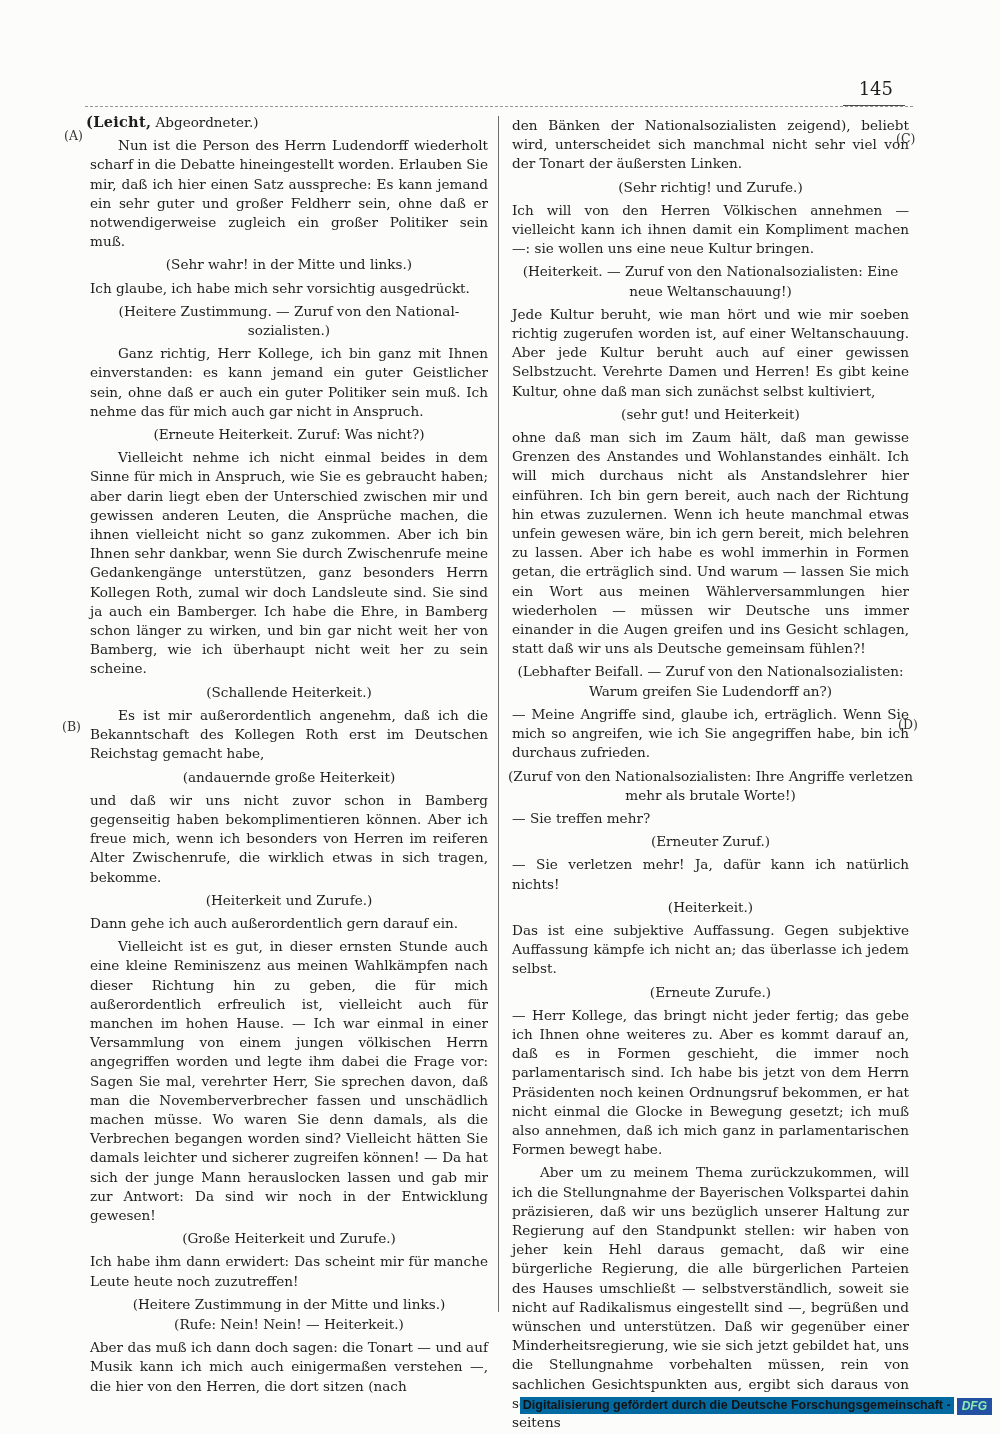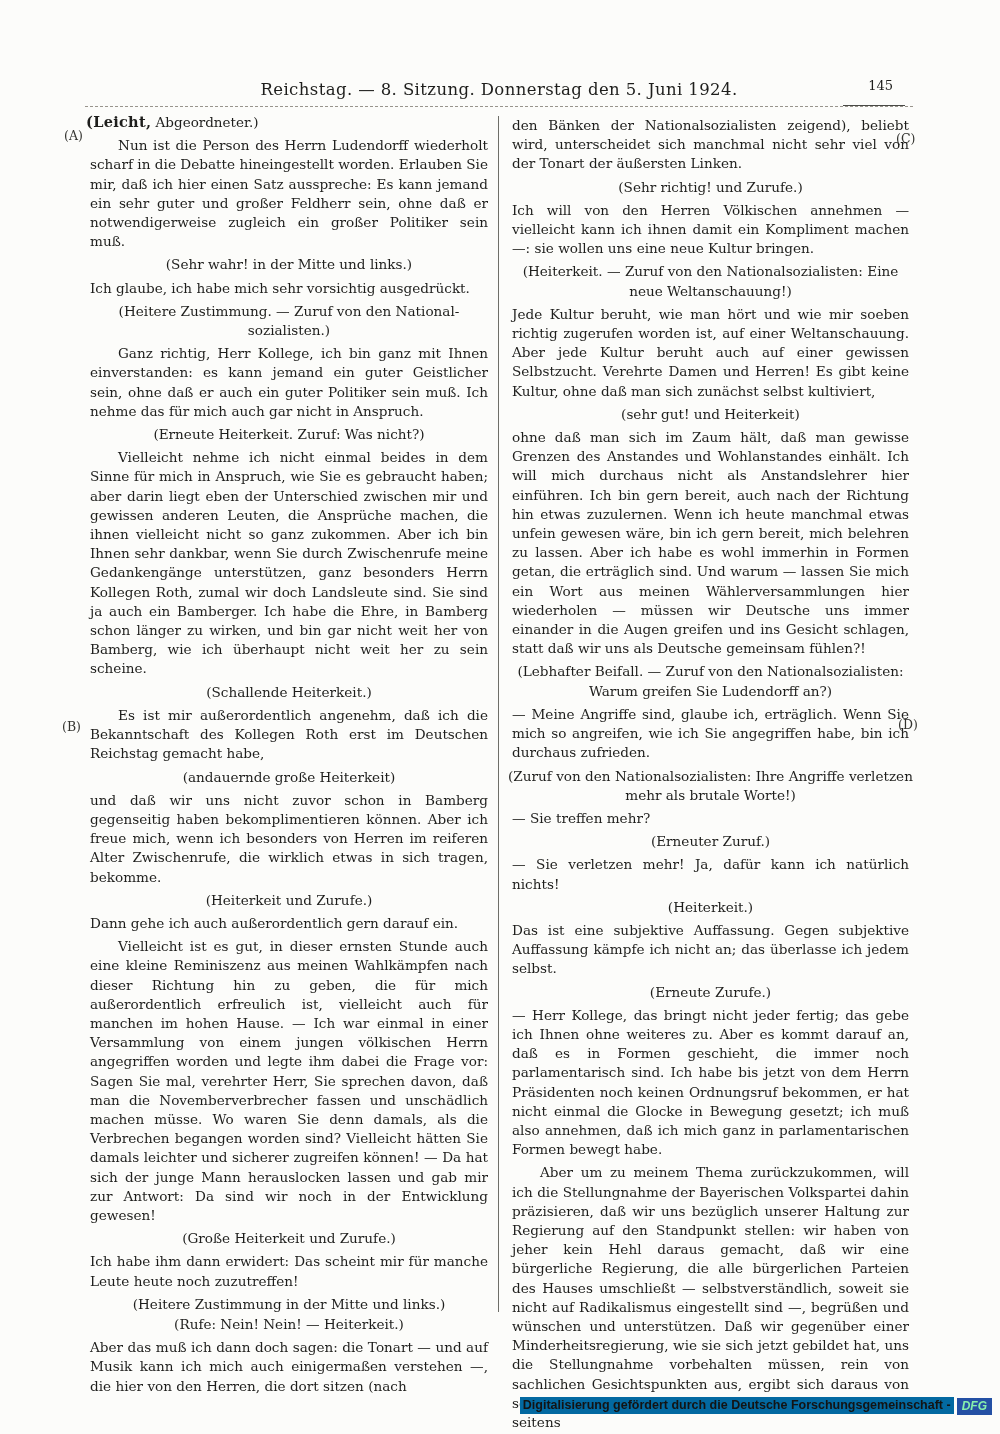--- a/index.html
+++ b/index.html
@@ -6,21 +6,21 @@
   .page {
     position:relative; width:1000px; height:1434px;
     background:#fcfcfa; overflow:hidden;
     font-family:"DejaVu Serif", serif; color:#1e1e1c;
   }
   
   .header-title {
     position:absolute; top:80px; left:85px; width:828px;
     text-align:center; font-size:16.5px; letter-spacing:.4px; white-space:nowrap;
   }
-  .page-number { position:absolute; top:78px; right:107px; font-size:13px;text-align:right; }
+  .page-number { position:absolute; top:78px; right:107px; font-size:18px;text-align:right; }
   .header-rule {
     position:absolute; top:106px; left:85px; width:828px; height:0;
     border-top:1px dashed #98948c;
   }
   .pagenum-rule {
     position:absolute; top:105px; left:843px; width:62px; height:0;
     border-top:1.5px solid #4a4a46;
   }
   
   .col { position:absolute; top:112px; }
@@ -55,21 +55,20 @@
     display:inline-block; background:#2450a4; color:#86efac;
     font-style:italic; font-weight:bold; font-size:12px;
     padding:1px 5px 2px 5px; margin-left:3px; vertical-align:-1px;
   }
 </style>
 </head>
 <body>
 
 <div class="page">
 
-  <div class="header-title">Reichstag. — 8. Sitzung. Donnerstag den 5. Juni 1924.</div>
   <div class="page-number">145</div>
   <div class="header-rule"></div>
   <div class="pagenum-rule"></div>
 
   <div class="margin-marker mk-a">(A)</div>
   <div class="margin-marker mk-b">(B)</div>
   <div class="margin-marker mk-c">(C)</div>
   <div class="margin-marker mk-d">(D)</div>
 
   <div class="column-divider"></div>

